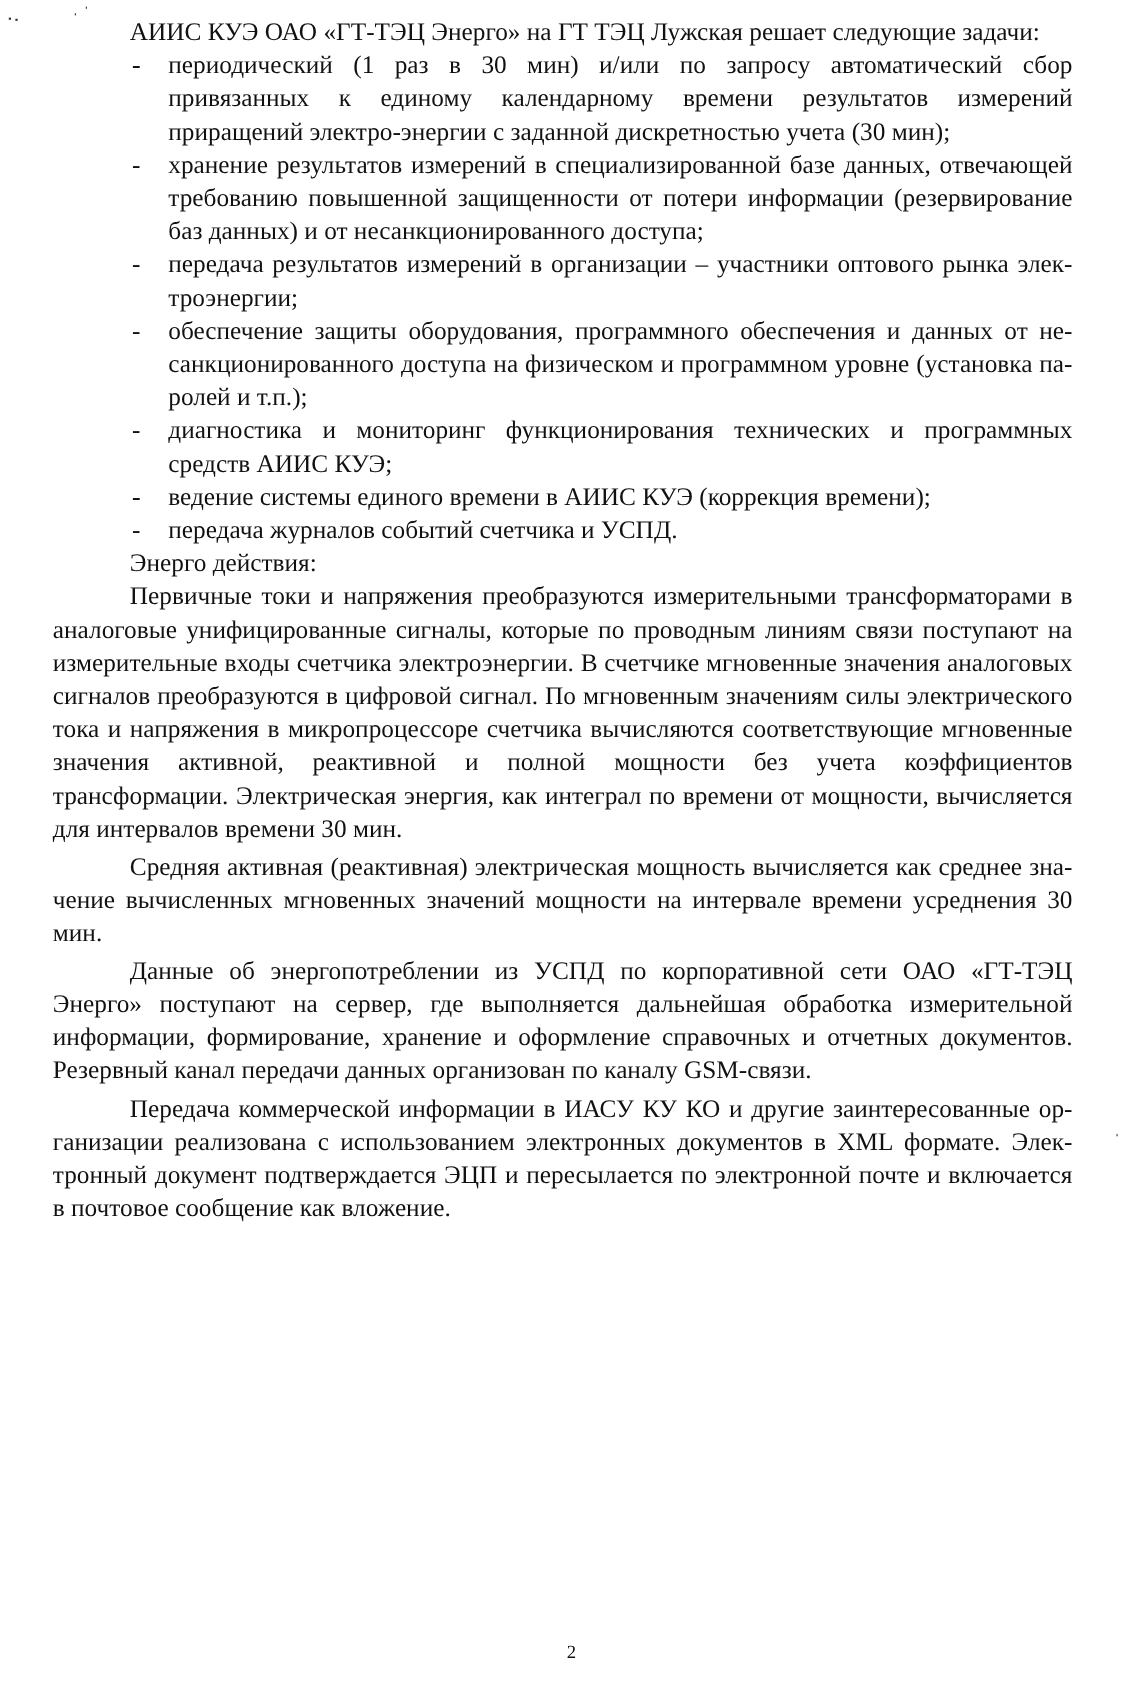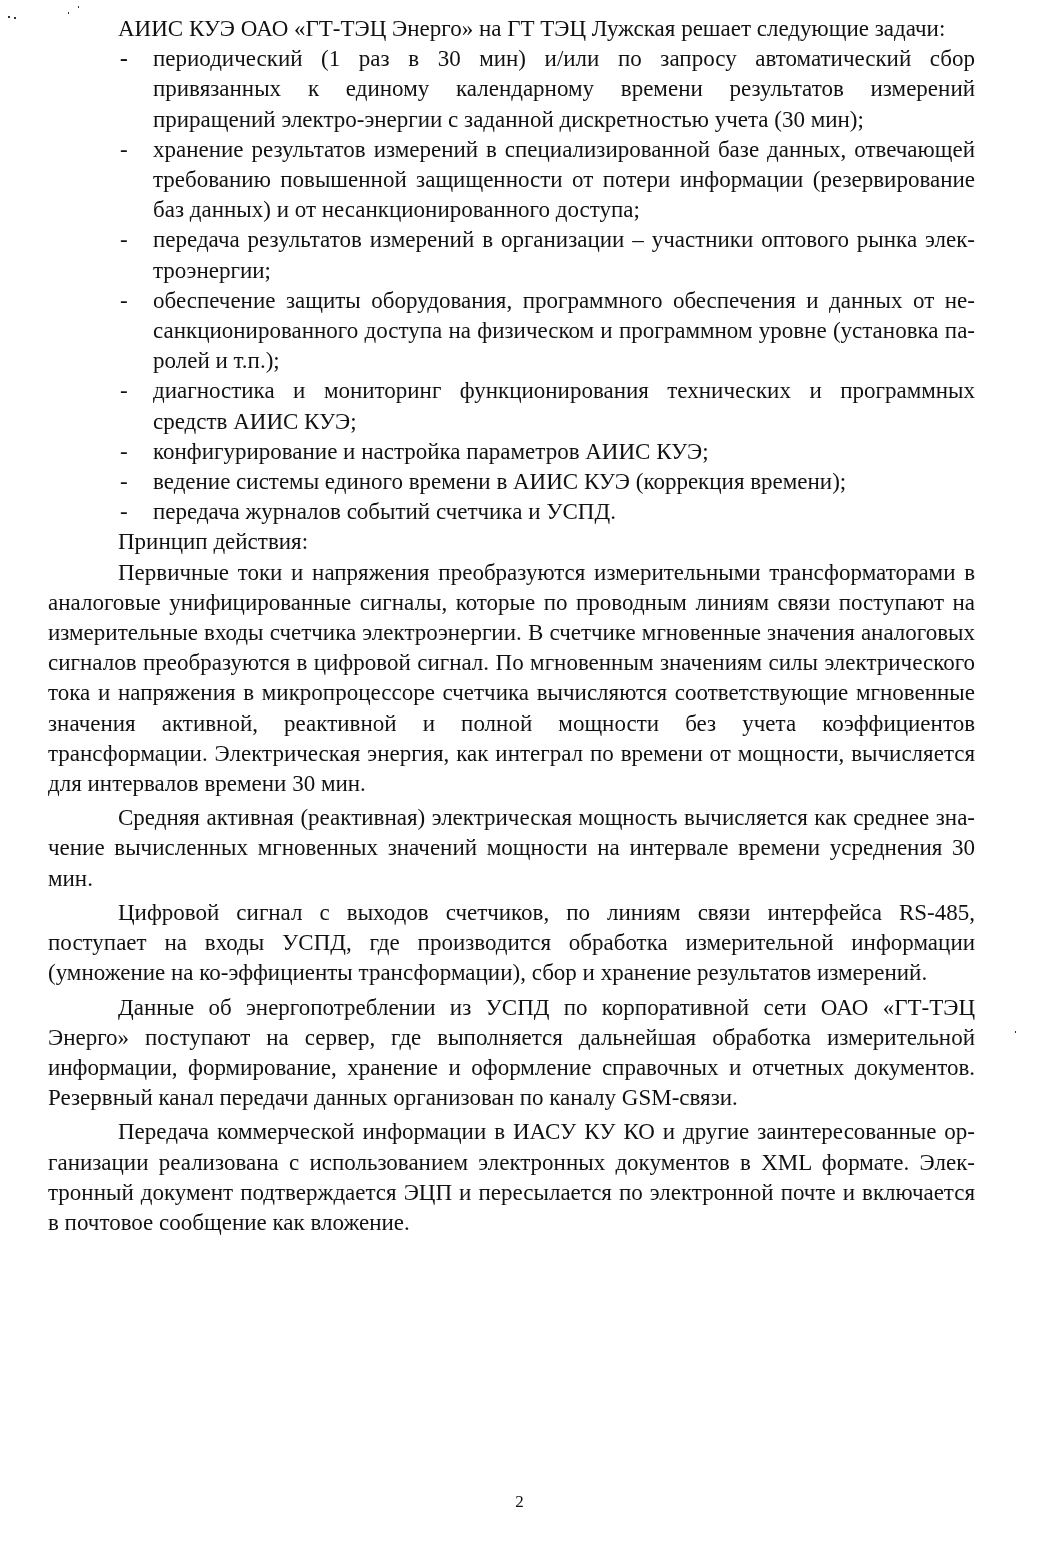--- a/index.html
+++ b/index.html
@@ -38,27 +38,26 @@
 <div class="page">
   <p class="p intro">АИИС КУЭ ОАО «ГТ-ТЭЦ Энерго» на ГТ ТЭЦ Лужская решает следующие задачи:</p>
 
   <ul class="tasks">
     <li><span class="dash">-</span></li>
     <li><span class="dash">-</span><span>периодический (1 раз в 30 мин) и/или по запросу автоматический сбор привязанных к единому календарному времени результатов измерений приращений электро-энергии с заданной дискретностью учета (30 мин);</span></li>
     <li><span class="dash">-</span><span>хранение результатов измерений в специализированной базе данных, отвечающей требованию повышенной защищенности от потери информации (резервирование баз данных) и от несанкционированного доступа;</span></li>
     <li><span class="dash">-</span><span>передача результатов измерений в организации – участники оптового рынка элек-троэнергии;</span></li>
     <li><span class="dash">-</span><span>обеспечение защиты оборудования, программного обеспечения и данных от не-санкционированного доступа на физическом и программном уровне (установка па-ролей и т.п.);</span></li>
     <li><span class="dash">-</span><span>диагностика и мониторинг функционирования технических и программных средств АИИС КУЭ;</span></li>
-    <li><span class="dash">-</span><span>конфигурирование и настройка параметров АИИС КУЭ;</span></li>
+    <li><span class="dash">-</span></li>
     <li><span class="dash">-</span><span>ведение системы единого времени в АИИС КУЭ (коррекция времени);</span></li>
     <li><span class="dash">-</span><span>передача журналов событий счетчика и УСПД.</span></li>
   </ul>
 
-  <p class="heading2">Принцип действия:</p>
+  <p class="heading2">Энерго действия:</p>
 
   <p class="p indent">Первичные токи и напряжения преобразуются измерительными трансформаторами в аналоговые унифицированные сигналы, которые по проводным линиям связи поступают на измерительные входы счетчика электроэнергии. В счетчике мгновенные значения аналоговых сигналов преобразуются в цифровой сигнал. По мгновенным значениям силы электрического тока и напряжения в микропроцессоре счетчика вычисляются соответствующие мгновенные значения активной, реактивной и полной мощности без учета коэффициентов трансформации. Электрическая энергия, как интеграл по времени от мощности, вычисляется для интервалов времени 30 мин.</p>
   <p class="p indent gap">Средняя активная (реактивная) электрическая мощность вычисляется как среднее зна-чение вычисленных мгновенных значений мощности на интервале времени усреднения 30 мин.</p>
-  <p class="p indent gap">Цифровой сигнал с выходов счетчиков, по линиям связи интерфейса RS-485, поступает на входы УСПД, где производится обработка измерительной информации (умножение на ко-эффициенты трансформации), сбор и хранение результатов измерений.</p>
   <p class="p indent gap">Данные об энергопотреблении из УСПД по корпоративной сети ОАО «ГТ-ТЭЦ Энерго» поступают на сервер, где выполняется дальнейшая обработка измерительной информации, формирование, хранение и оформление справочных и отчетных документов. Резервный канал передачи данных организован по каналу GSM-связи.</p>
   <p class="p indent gap">Передача коммерческой информации в ИАСУ КУ КО и другие заинтересованные ор-ганизации реализована с использованием электронных документов в XML формате. Элек-тронный документ подтверждается ЭЦП и пересылается по электронной почте и включается в почтовое сообщение как вложение.</p>
 </div>
 
 <div class="page-number">2</div>
 
 </body></html>

